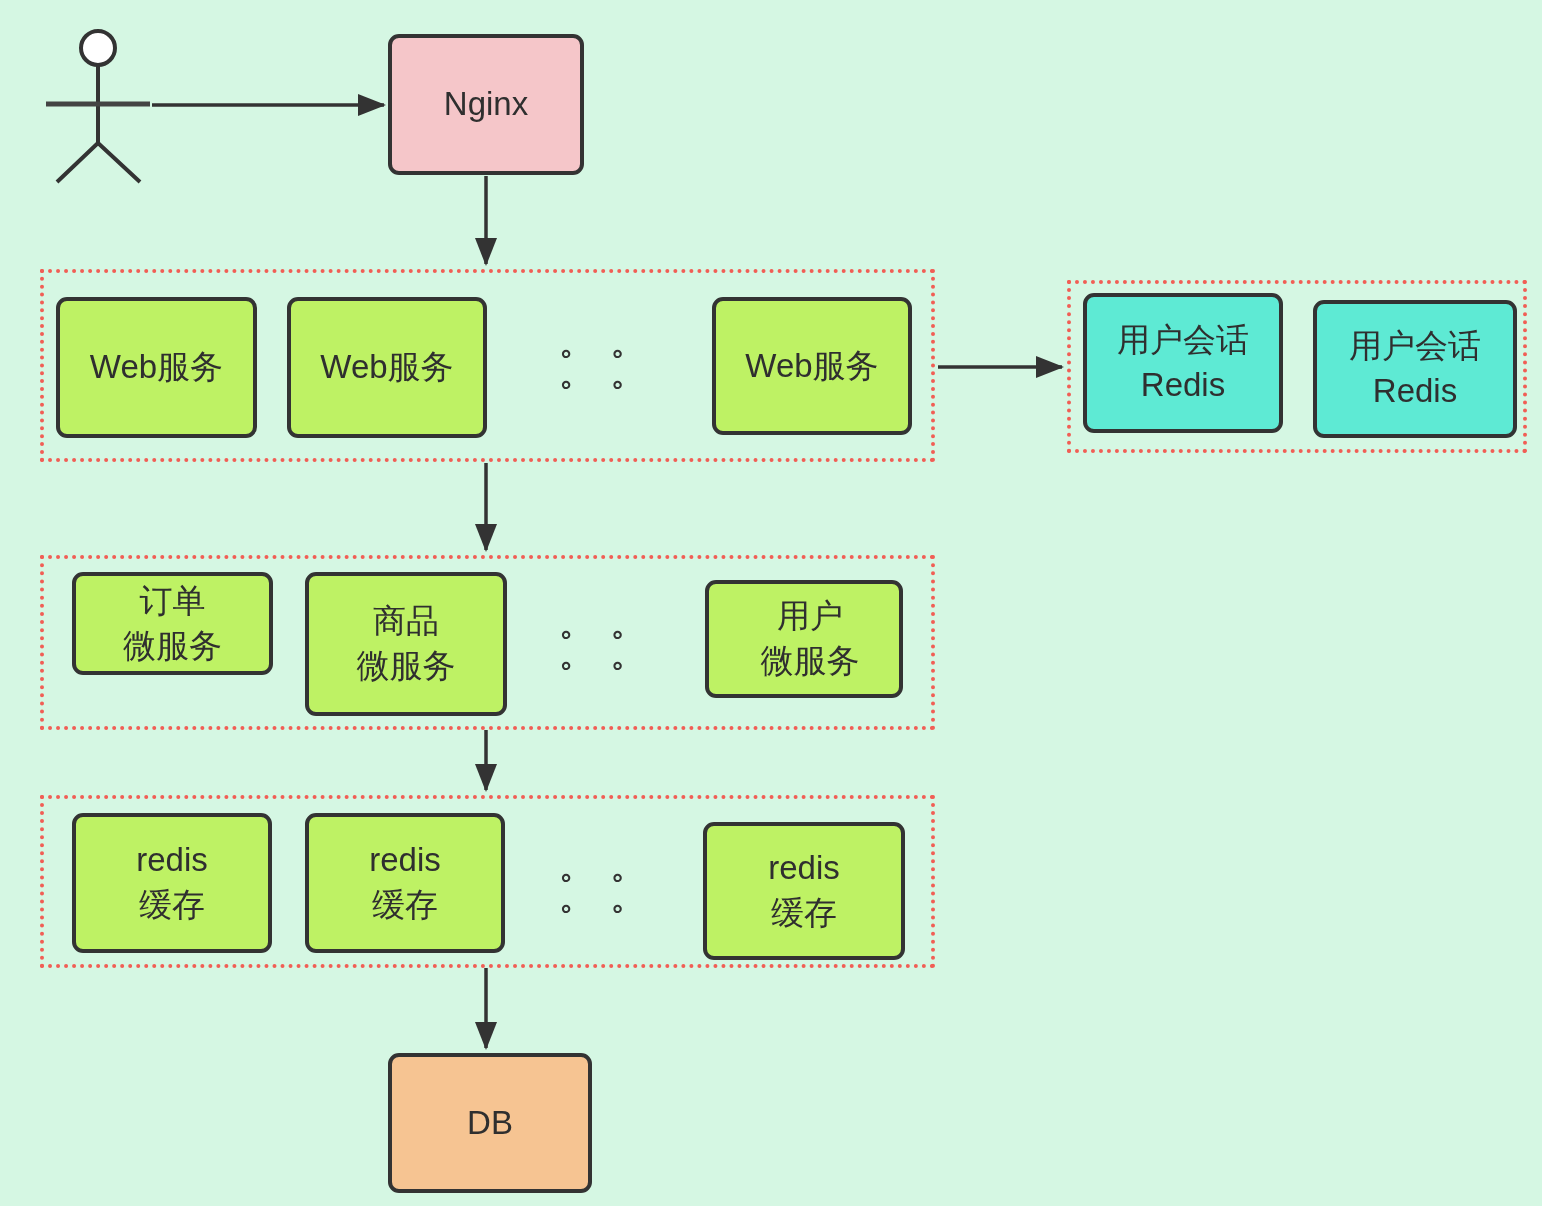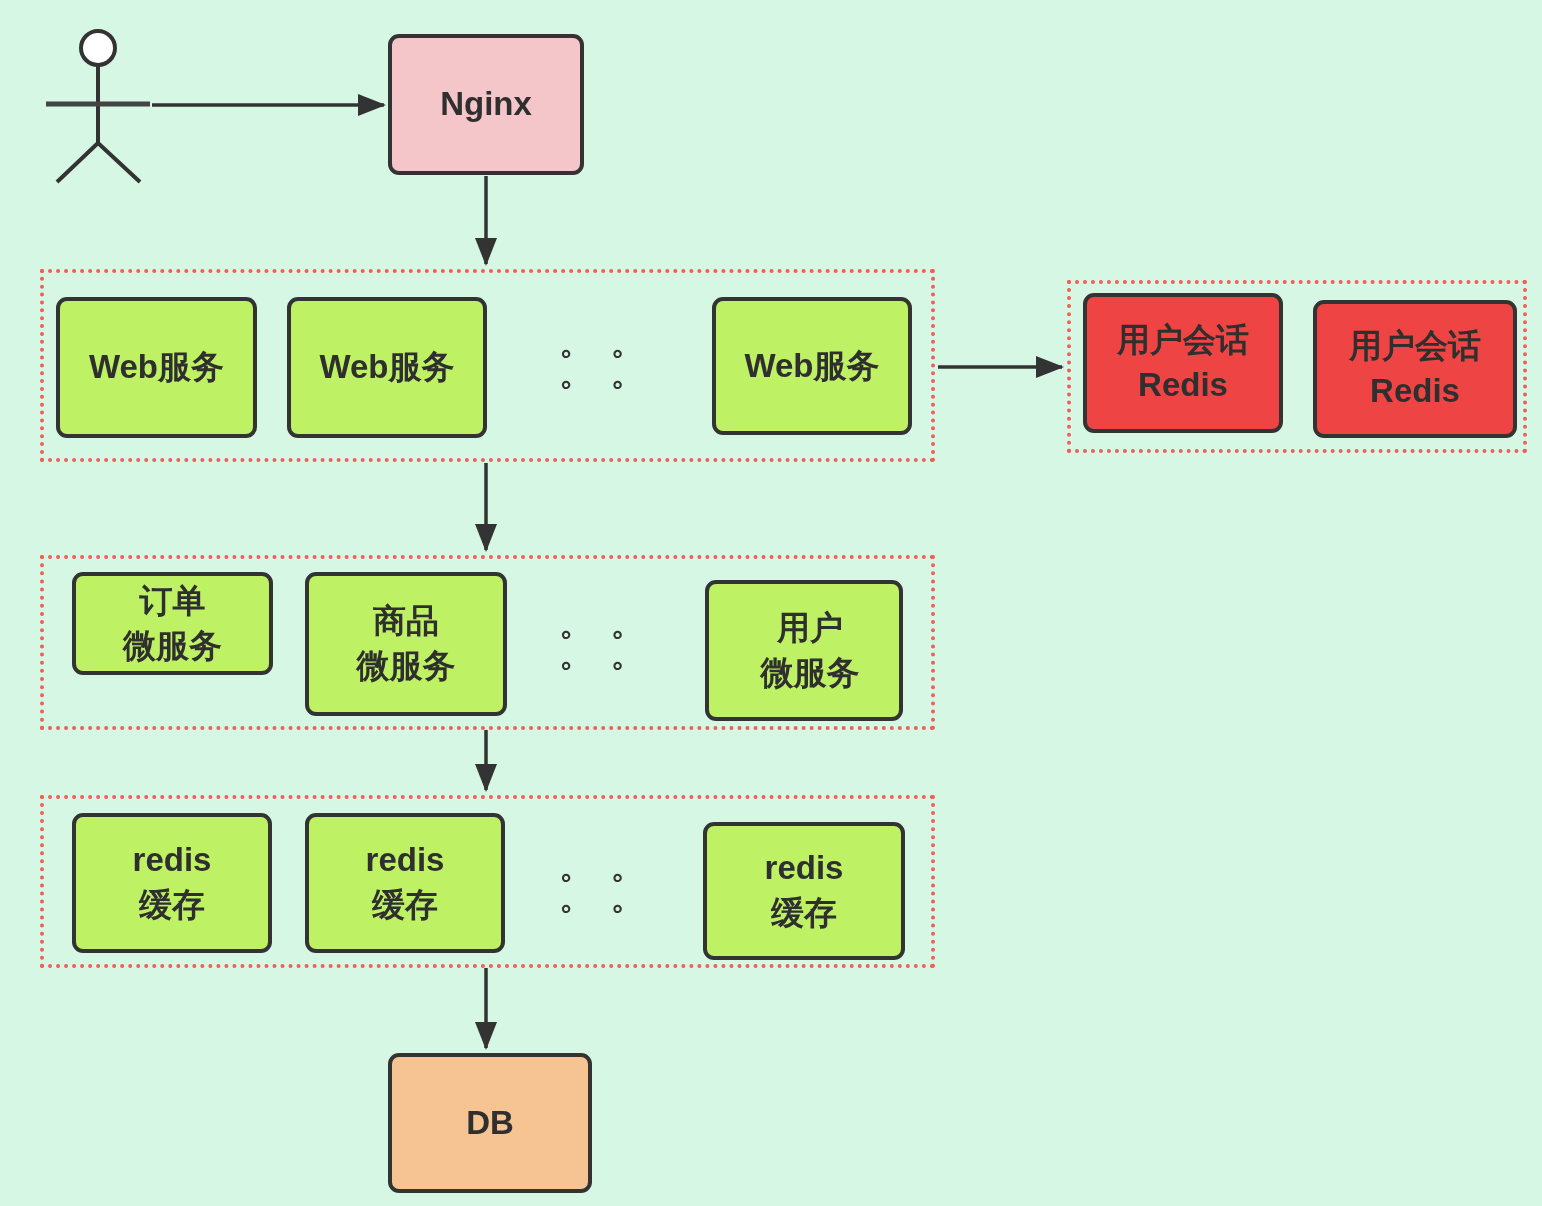--- a/index.html
+++ b/index.html
@@ -34,38 +34,38 @@
     position:absolute;
     box-sizing:border-box;
     border:4px solid #333333;
     border-radius:11px;
     display:flex;
     align-items:center;
     justify-content:center;
     text-align:center;
     color:#2f2f2f;
     font-size:33px;
-    font-weight:700;
+    font-weight:400;
     line-height:1.35;
   }
   .node .lbl{white-space:pre-line;}
   .green {background:#bef264;}
   .pink  {background:#f5c6c9;}
-  .blue  {background:#ef4444;}
+  .blue  {background:#5eead4;}
   .orange{background:#f6c492;}
 
   .n-nginx {left:388px; top:34px;   width:196px; height:141px;}
   .n-web1  {left:56px;  top:297px;  width:201px; height:141px;}
   .n-web2  {left:287px; top:297px;  width:200px; height:141px;}
   .n-web3  {left:712px; top:297px;  width:200px; height:138px;}
   .n-sess1 {left:1083px;top:293px;  width:200px; height:140px;}
   .n-sess2 {left:1313px;top:300px;  width:204px; height:138px;}
   .n-micro1{left:72px;  top:572px;  width:201px; height:103px;}
   .n-micro2{left:305px; top:572px;  width:202px; height:144px;}
-  .n-micro3{left:705px; top:580px;  width:198px; height:141px;padding-left:12px;}
+  .n-micro3{left:705px; top:580px;  width:198px; height:118px;padding-left:12px;}
   .n-cache1{left:72px;  top:813px;  width:200px; height:140px;}
   .n-cache2{left:305px; top:813px;  width:200px; height:140px;}
   .n-cache3{left:703px; top:822px;  width:202px; height:138px;}
   .n-db    {left:388px; top:1053px; width:204px; height:140px;align-items:center;}
 
   .dots{
     position:absolute;
     width:118px;height:44px;
     display:flex;
     align-items:center;

